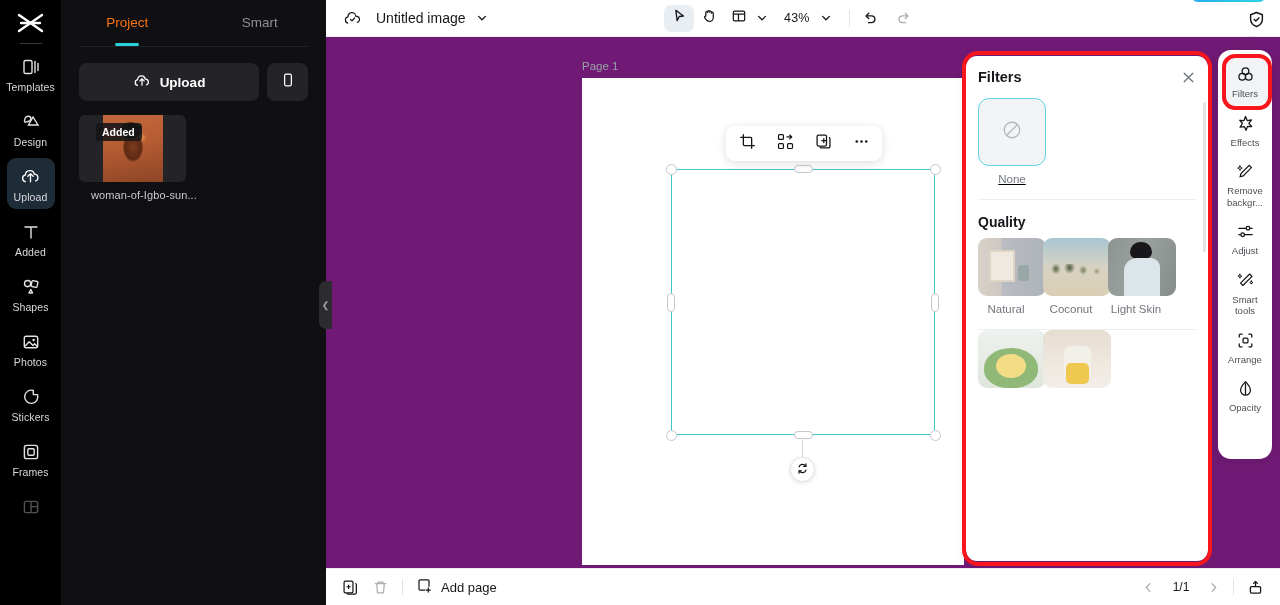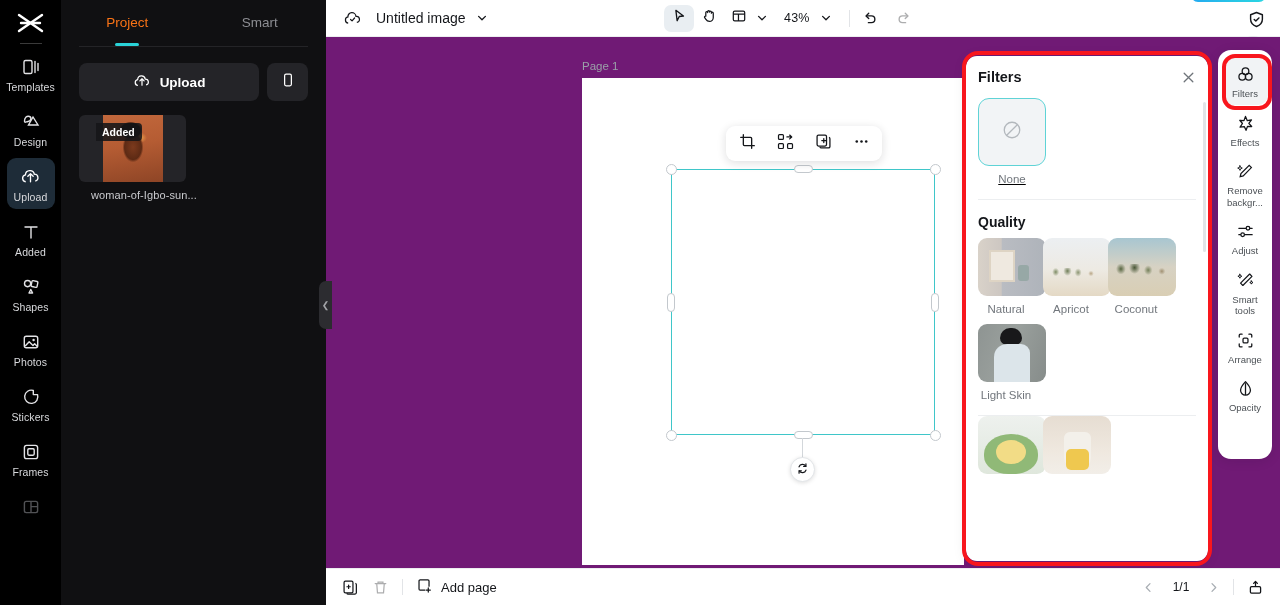--- a/index.html
+++ b/index.html
@@ -642,24 +642,20 @@
 
       <div class="fp-sep"></div>
 
       <div class="fp-group-title">Quality</div>
       <div class="fp-grid">
         <div class="fp-cell">
           <div class="fp-thumb t-natural"></div>
           <div class="fp-cap">Natural</div>
         </div>
         <div class="fp-cell">
-          <div class="fp-thumb t-apricot"></div>
-          <div class="fp-cap">Apricot</div>
-        </div>
-        <div class="fp-cell">
           <div class="fp-thumb t-coconut"></div>
           <div class="fp-cap">Coconut</div>
         </div>
         <div class="fp-cell">
           <div class="fp-thumb t-lightskin"></div>
           <div class="fp-cap">Light Skin</div>
         </div>
       </div>
 
       <div class="fp-sep"></div>

